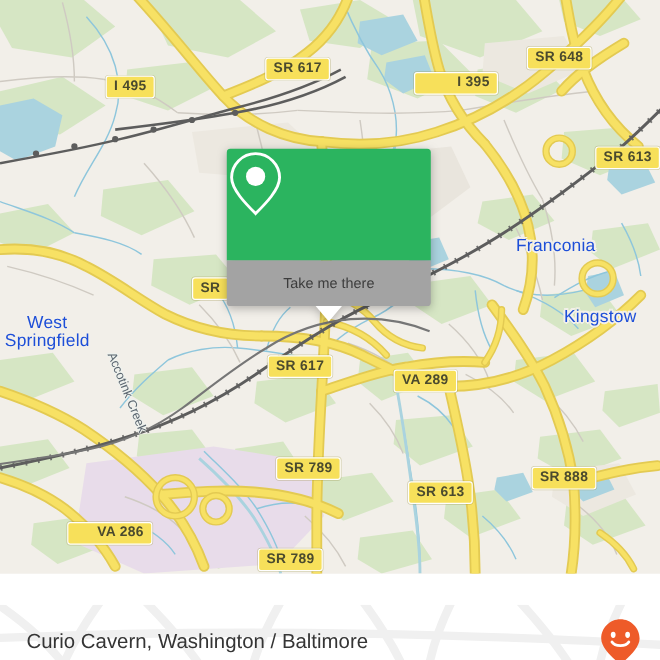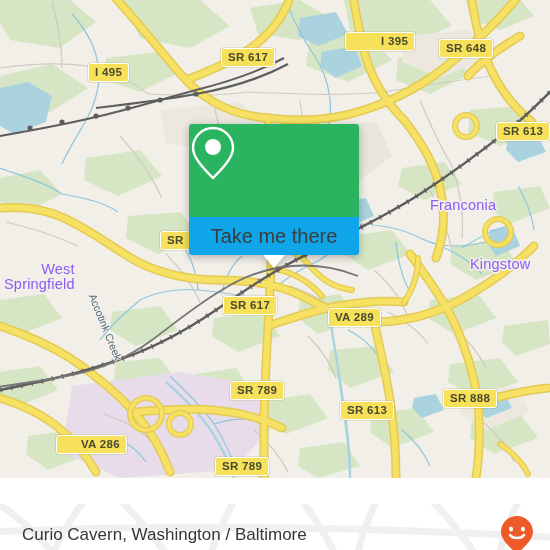--- a/index.html
+++ b/index.html
@@ -9,27 +9,27 @@
     background:#f2efe9;
   }
   #app{position:relative;width:550px;height:550px;overflow:hidden;background:#fff;}
 
   
   .map{position:absolute;left:0;top:0;width:550px;height:478px;overflow:hidden;background:#f2efe9;}
   .map svg{position:absolute;left:0;top:0;}
 
   
   .place{
-    position:absolute;color:#8b5cf6;font-size:14.5px;letter-spacing:.2px;
+    position:absolute;color:#1d4ed8;font-size:14.5px;letter-spacing:.2px;
     white-space:nowrap;text-shadow:
       -1.6px 0 #f3f0ea, 1.6px 0 #f3f0ea, 0 -1.6px #f3f0ea, 0 1.6px #f3f0ea,
       -1.1px -1.1px #f3f0ea, 1.1px -1.1px #f3f0ea, -1.1px 1.1px #f3f0ea, 1.1px 1.1px #f3f0ea;
     pointer-events:none;
   }
-  .place.two-line{line-height:15px;text-align:right;}
+  .place.two-line{line-height:15px;text-align:center;}
 
   .creek{
     position:absolute;color:#5b6670;font-size:10.5px;white-space:nowrap;
     text-shadow:-1.2px 0 #eef2ee,1.2px 0 #eef2ee,0 -1.2px #eef2ee,0 1.2px #eef2ee;
   }
 
   
   .shield{
     position:absolute;background:#f7e05a;border:1.6px solid #ffffff;
     border-radius:2.5px;color:#4a4a2e;font-size:11.5px;font-weight:bold;
@@ -42,23 +42,23 @@
   .popup{
     position:absolute;left:189px;top:124px;width:170px;
     border-radius:3px;overflow:visible;
     filter:drop-shadow(0 2px 4px rgba(0,0,0,.28));
   }
   .popup-top{
     background:#2bb45f;height:93px;border-radius:3px 3px 0 0;
     display:flex;align-items:center;justify-content:center;
   }
   .popup-bottom{
-    background:#0ea5e9;height:38px;border-radius:0 0 3px 3px;
+    background:#a3a3a3;height:38px;border-radius:0 0 3px 3px;
     display:flex;align-items:center;justify-content:center;
-    color:#3c3c3c;font-size:20px;
+    color:#3c3c3c;font-size:12px;
   }
   .popup-tail{
     position:absolute;left:50%;top:131px;margin-left:-11px;
     width:0;height:0;border-left:11px solid transparent;
     border-right:11px solid transparent;border-top:13px solid #ffffff;
   }
 
   
   .attrib{
     position:absolute;left:0;top:464px;width:550px;height:24px;
@@ -314,21 +314,21 @@
     <div class="place" style="left:470px;top:256px;">Kingstow</div>
     <div class="place two-line" style="left:4px;top:262px;">
       <div>West</div>
       <div>Springfield</div>
     </div>
 
     <div class="creek" style="left:98px;top:292px;transform:rotate(68deg);transform-origin:0 0;">Accotink Creek</div>
 
     <div class="shield" style="left:88px;top:63px;text-align:right;">I 495</div>
     <div class="shield" style="left:221px;top:48px;">SR 617</div>
-    <div class="shield" style="left:345px;top:32px;padding-left:35px;">I 395</div>
+    <div class="shield" style="left:345px;top:60px;padding-left:35px;">I 395</div>
     <div class="shield" style="left:439px;top:39px;">SR 648</div>
     <div class="shield" style="left:496px;top:122px;">SR 613</div>
     <div class="shield" style="left:160px;top:231px;">SR</div>
     <div class="shield" style="left:223px;top:296px;">SR 617</div>
     <div class="shield" style="left:328px;top:308px;">VA 289</div>
     <div class="shield" style="left:230px;top:381px;">SR 789</div>
     <div class="shield" style="left:340px;top:401px;">SR 613</div>
     <div class="shield" style="left:443px;top:389px;">SR 888</div>
     <div class="shield" style="left:56px;top:435px;padding-left:24px;">VA 286</div>
     <div class="shield" style="left:215px;top:457px;">SR 789</div>

